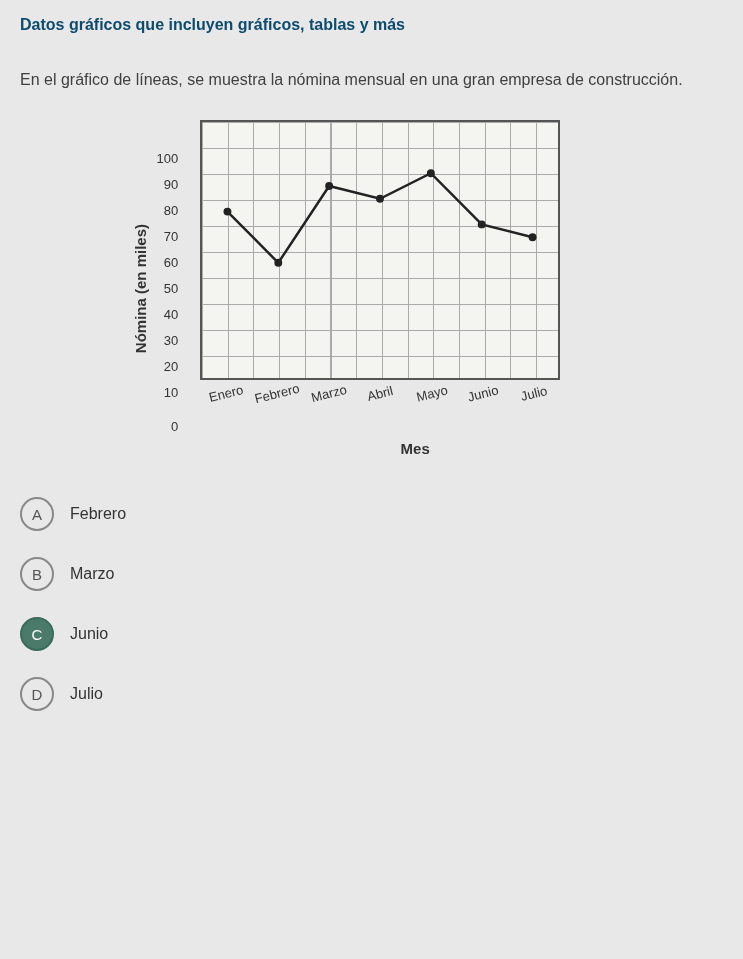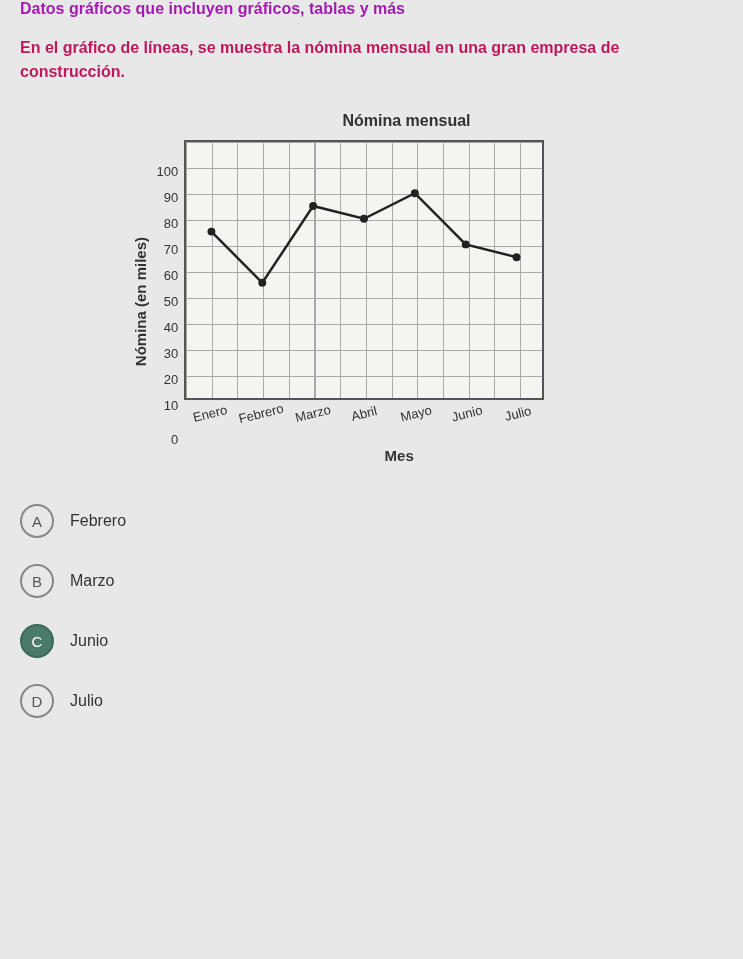--- a/index.html
+++ b/index.html
@@ -6,30 +6,29 @@
     body {
       font-family: Arial, Helvetica, sans-serif;
       background: #e8e8e8;
       width: 743px;
       padding: 0 20px 20px 20px;
       color: #333;
     }
     .header-text {
       font-weight: bold;
       font-size: 16px;
-      color: #a21caf;
-      margin-bottom: 18px;
-      padding-top: 0;
+      color: #0c4a6e;
+      margin-bottom: 34px;
+      padding-top: 16px;
     }
     .intro-text {
       font-size: 16px;
       line-height: 1.5;
       margin-bottom: 28px;
-      color: #be185d;
-      font-weight: bold;
+      color: #404040;
     }
     .chart-area {
       display: flex;
       justify-content: center;
       margin-bottom: 40px;
     }
     .chart-box {
       position: relative;
       width: 480px;
     }
@@ -51,21 +50,21 @@
       font-size: 15px;
       margin-right: 8px;
     }
     .y-ticks {
       display: flex;
       flex-direction: column;
       justify-content: space-between;
       height: 260px;
       font-size: 13px;
       text-align: right;
-      padding-right: 6px;
+      padding-right: 22px;
       padding-bottom: 0;
     }
     .y-ticks div { height: 0; line-height: 0; }
     .y-ticks .zero { transform: translateY(8px); }
     .plot-region {
       position: relative;
       width: 360px;
       height: 260px;
       border: 2px solid #555;
       border-right: 2px solid #555;
@@ -86,21 +85,21 @@
       position: absolute;
       font-size: 13px;
       transform: rotate(-14deg) translateX(-50%);
       transform-origin: left center;
       white-space: nowrap;
     }
     .x-axis-label {
       text-align: center;
       font-weight: bold;
       font-size: 15px;
-      margin-top: 1px;
+      margin-top: 14px;
       padding-left: 70px;
     }
     .question-block { margin-top: 20px; }
     .question-label {
       font-weight: bold;
       font-size: 16px;
       margin-bottom: 10px;
     }
     .question-text {
       font-size: 16px;
@@ -139,21 +138,20 @@
   </style>
 </head>
 <body>
 
 <div class="header-text">Datos gráficos que incluyen gráficos, tablas y más</div>
 
 <div class="intro-text">En el gráfico de líneas, se muestra la nómina mensual en una gran empresa de construcción.</div>
 
 <div class="chart-area">
   <div class="chart-box">
-    <div class="chart-title">Nómina mensual</div>
     <div class="chart-body">
       <div class="y-axis-label">Nómina (en miles)</div>
       <div class="y-ticks" id="y-ticks">
           <div>100</div>
           <div>90</div>
           <div>80</div>
           <div>70</div>
           <div>60</div>
           <div>50</div>
           <div>40</div>

